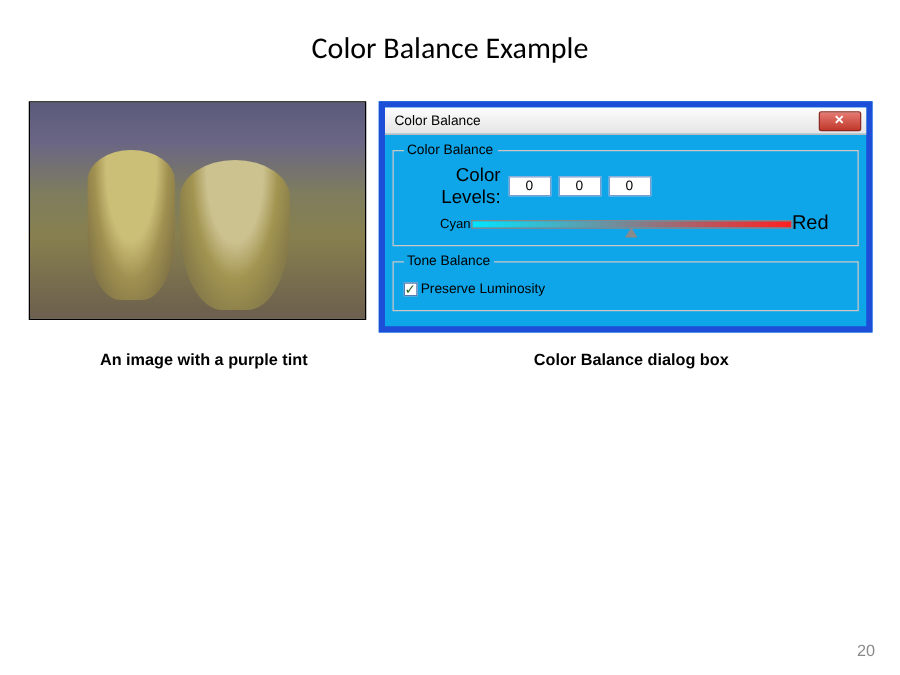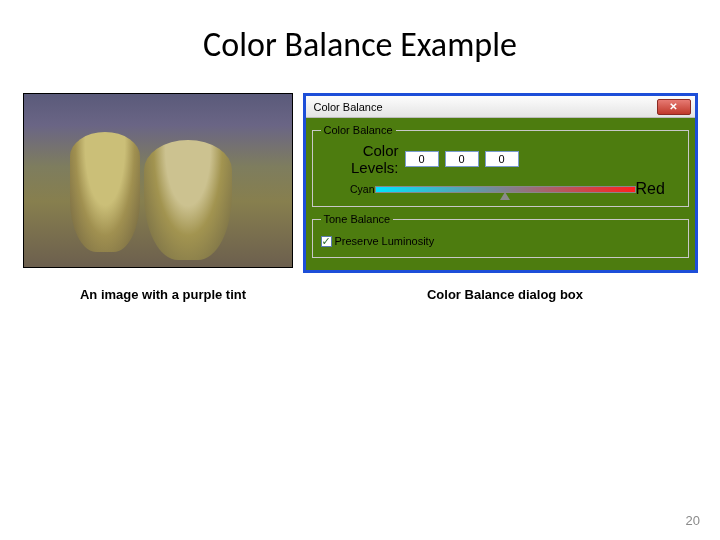--- a/index.html
+++ b/index.html
@@ -6,21 +6,21 @@
   html, body { margin: 0; padding: 0; }
   body {
     width: 720px;
     height: 540px;
     background: #fff;
     font-family: "Segoe UI", Tahoma, sans-serif;
     position: relative;
   }
   .slide-title {
     font-family: Calibri, sans-serif;
-    font-size: 34px;
+    font-size: 24px;
     font-weight: 400;
     text-align: center;
     padding-top: 24px;
     color: #000;
   }
   .content-row {
     display: flex;
     justify-content: center;
     gap: 10px;
     margin-top: 28px;
@@ -50,22 +50,22 @@
     position: absolute;
     left: 120px; top: 46px;
     width: 88px; height: 120px;
     background: radial-gradient(ellipse at 50% 8%, #ccc290 0 36%, #a29450 55%, #6c6444 100%);
     border-radius: 44px 44px 34px 34px / 30px 30px 66px 66px;
   }
 
   
   .dialog {
     width: 395px;
-    border: 3px solid #1d4ed8;
-    background: #4d7c0f;
+    border: 5px solid #1d4ed8;
+    background: #0ea5e9;
     font-size: 11px;
     color: #000;
   }
   .dlg-titlebar {
     height: 22px;
     background: linear-gradient(#fdfdfd, #e4e4e4);
     border-bottom: 1px solid #bcbcbc;
     display: flex;
     align-items: center;
     padding: 0 4px 0 8px;

